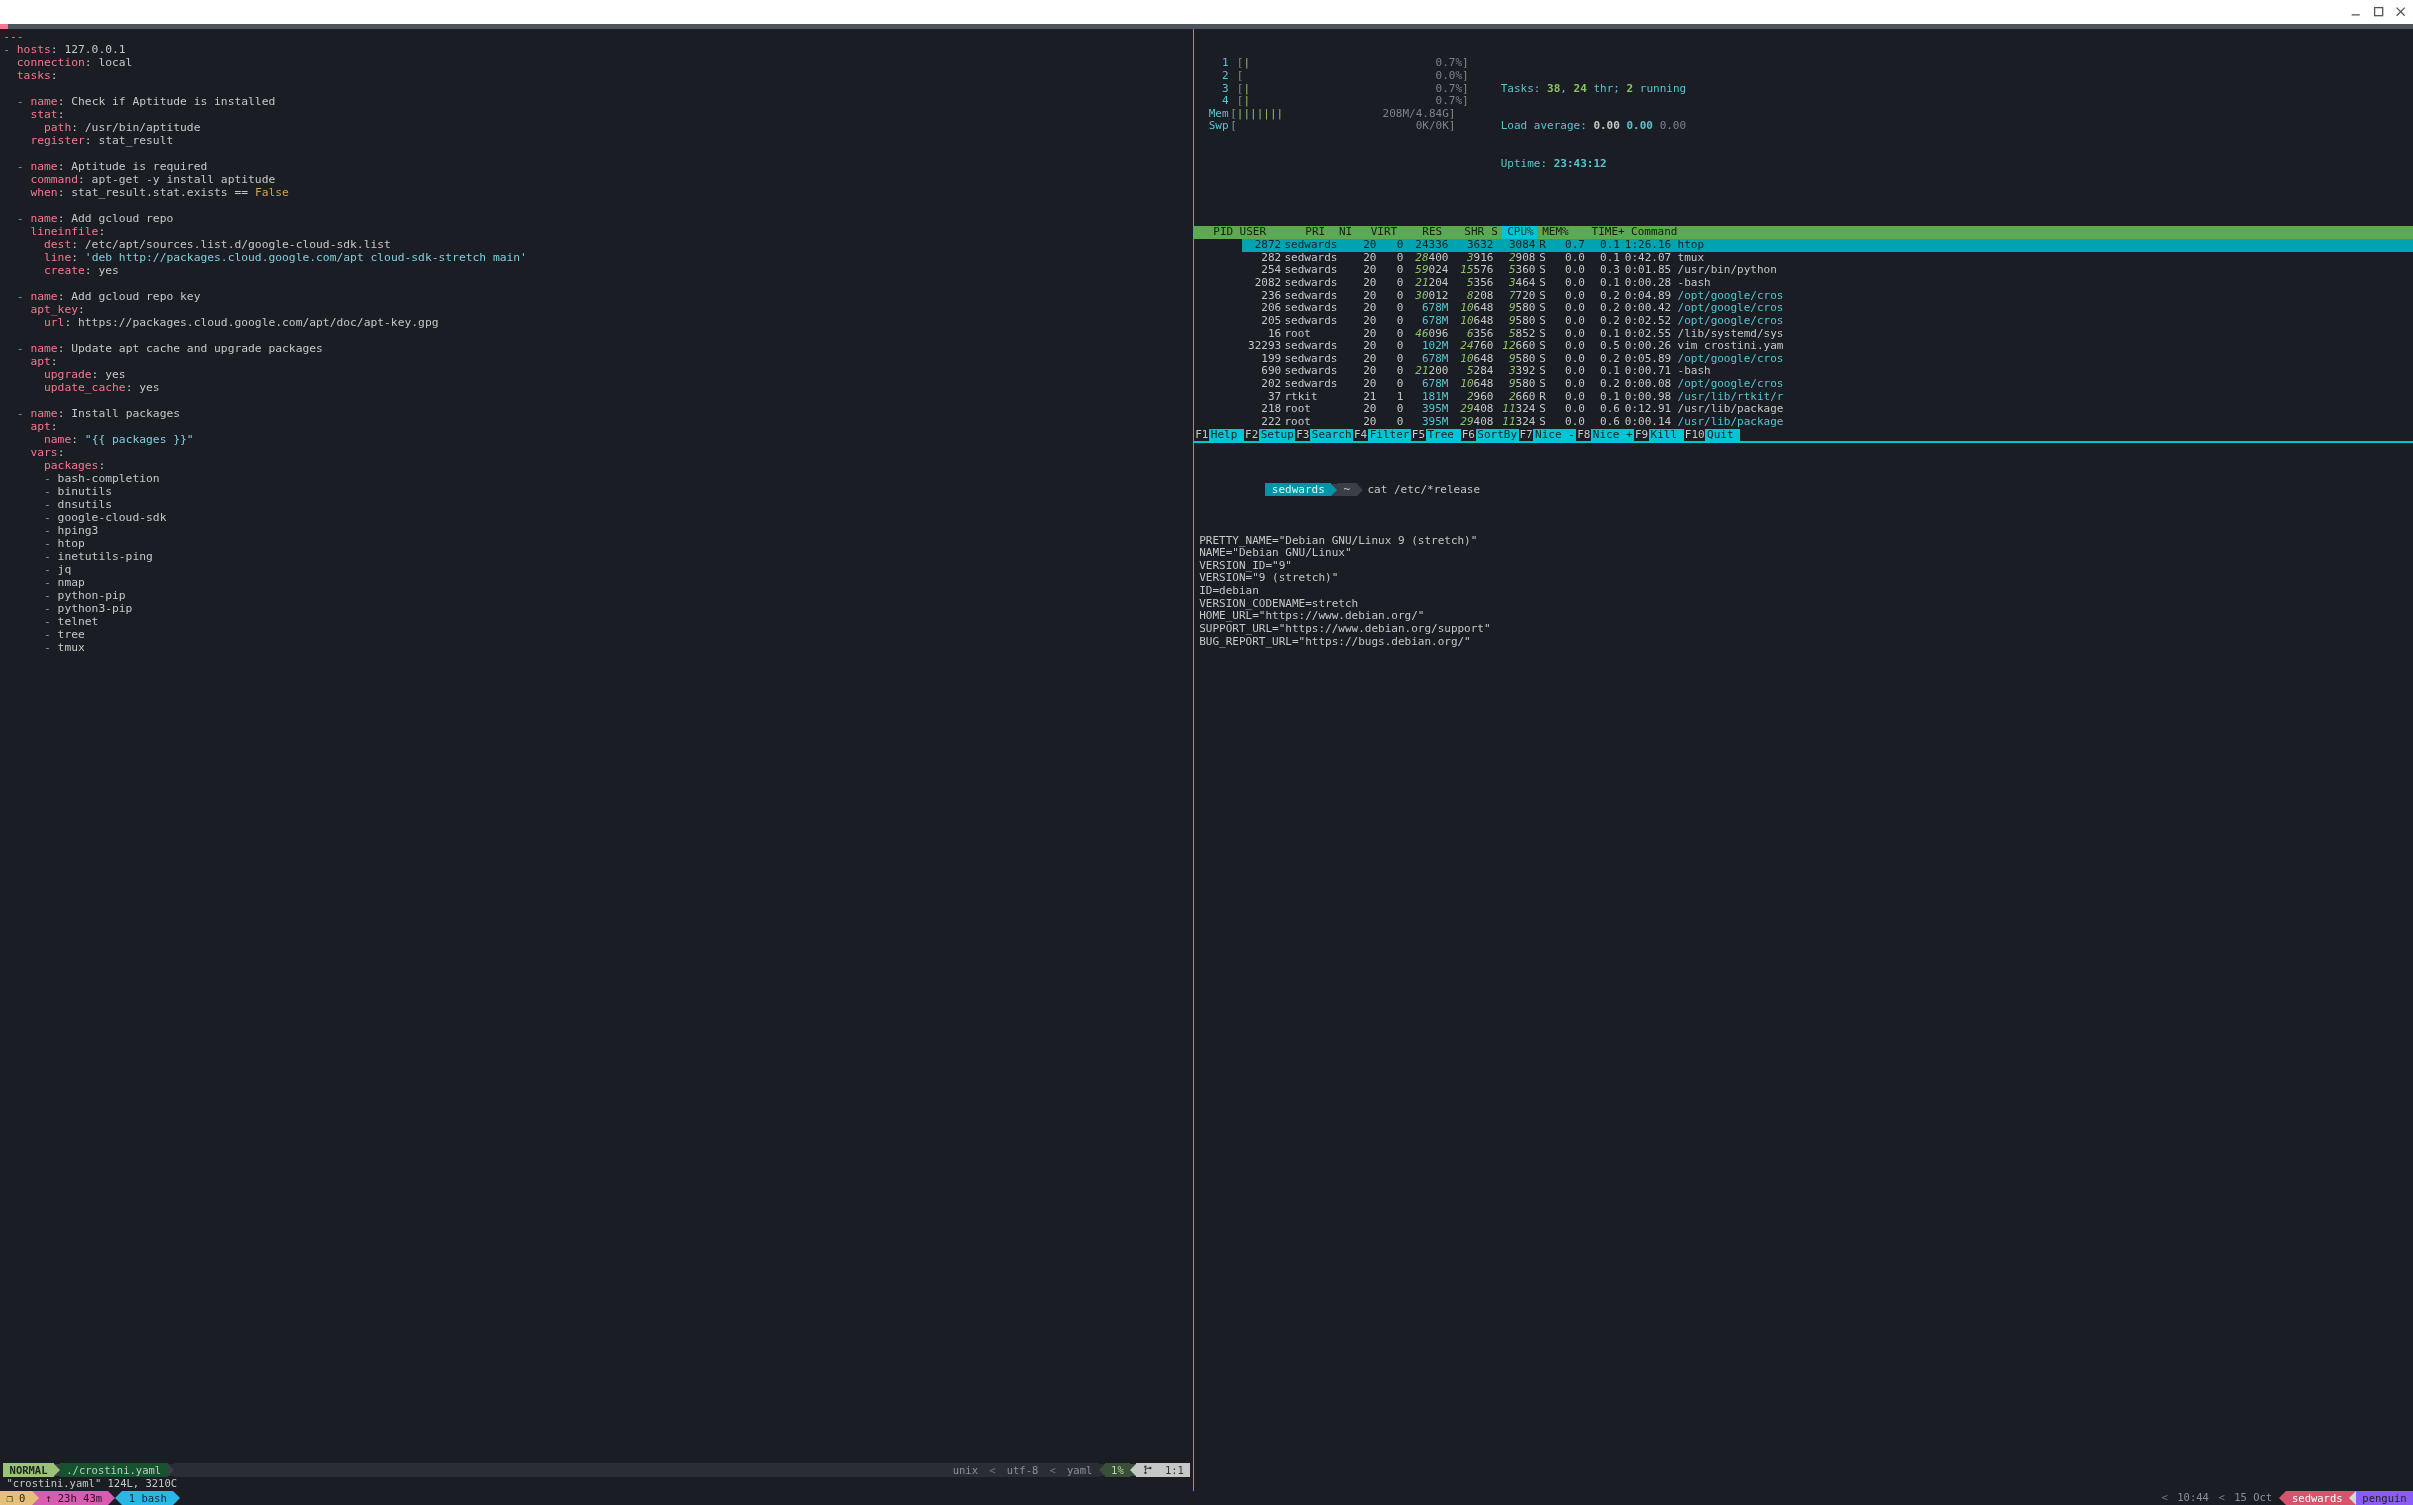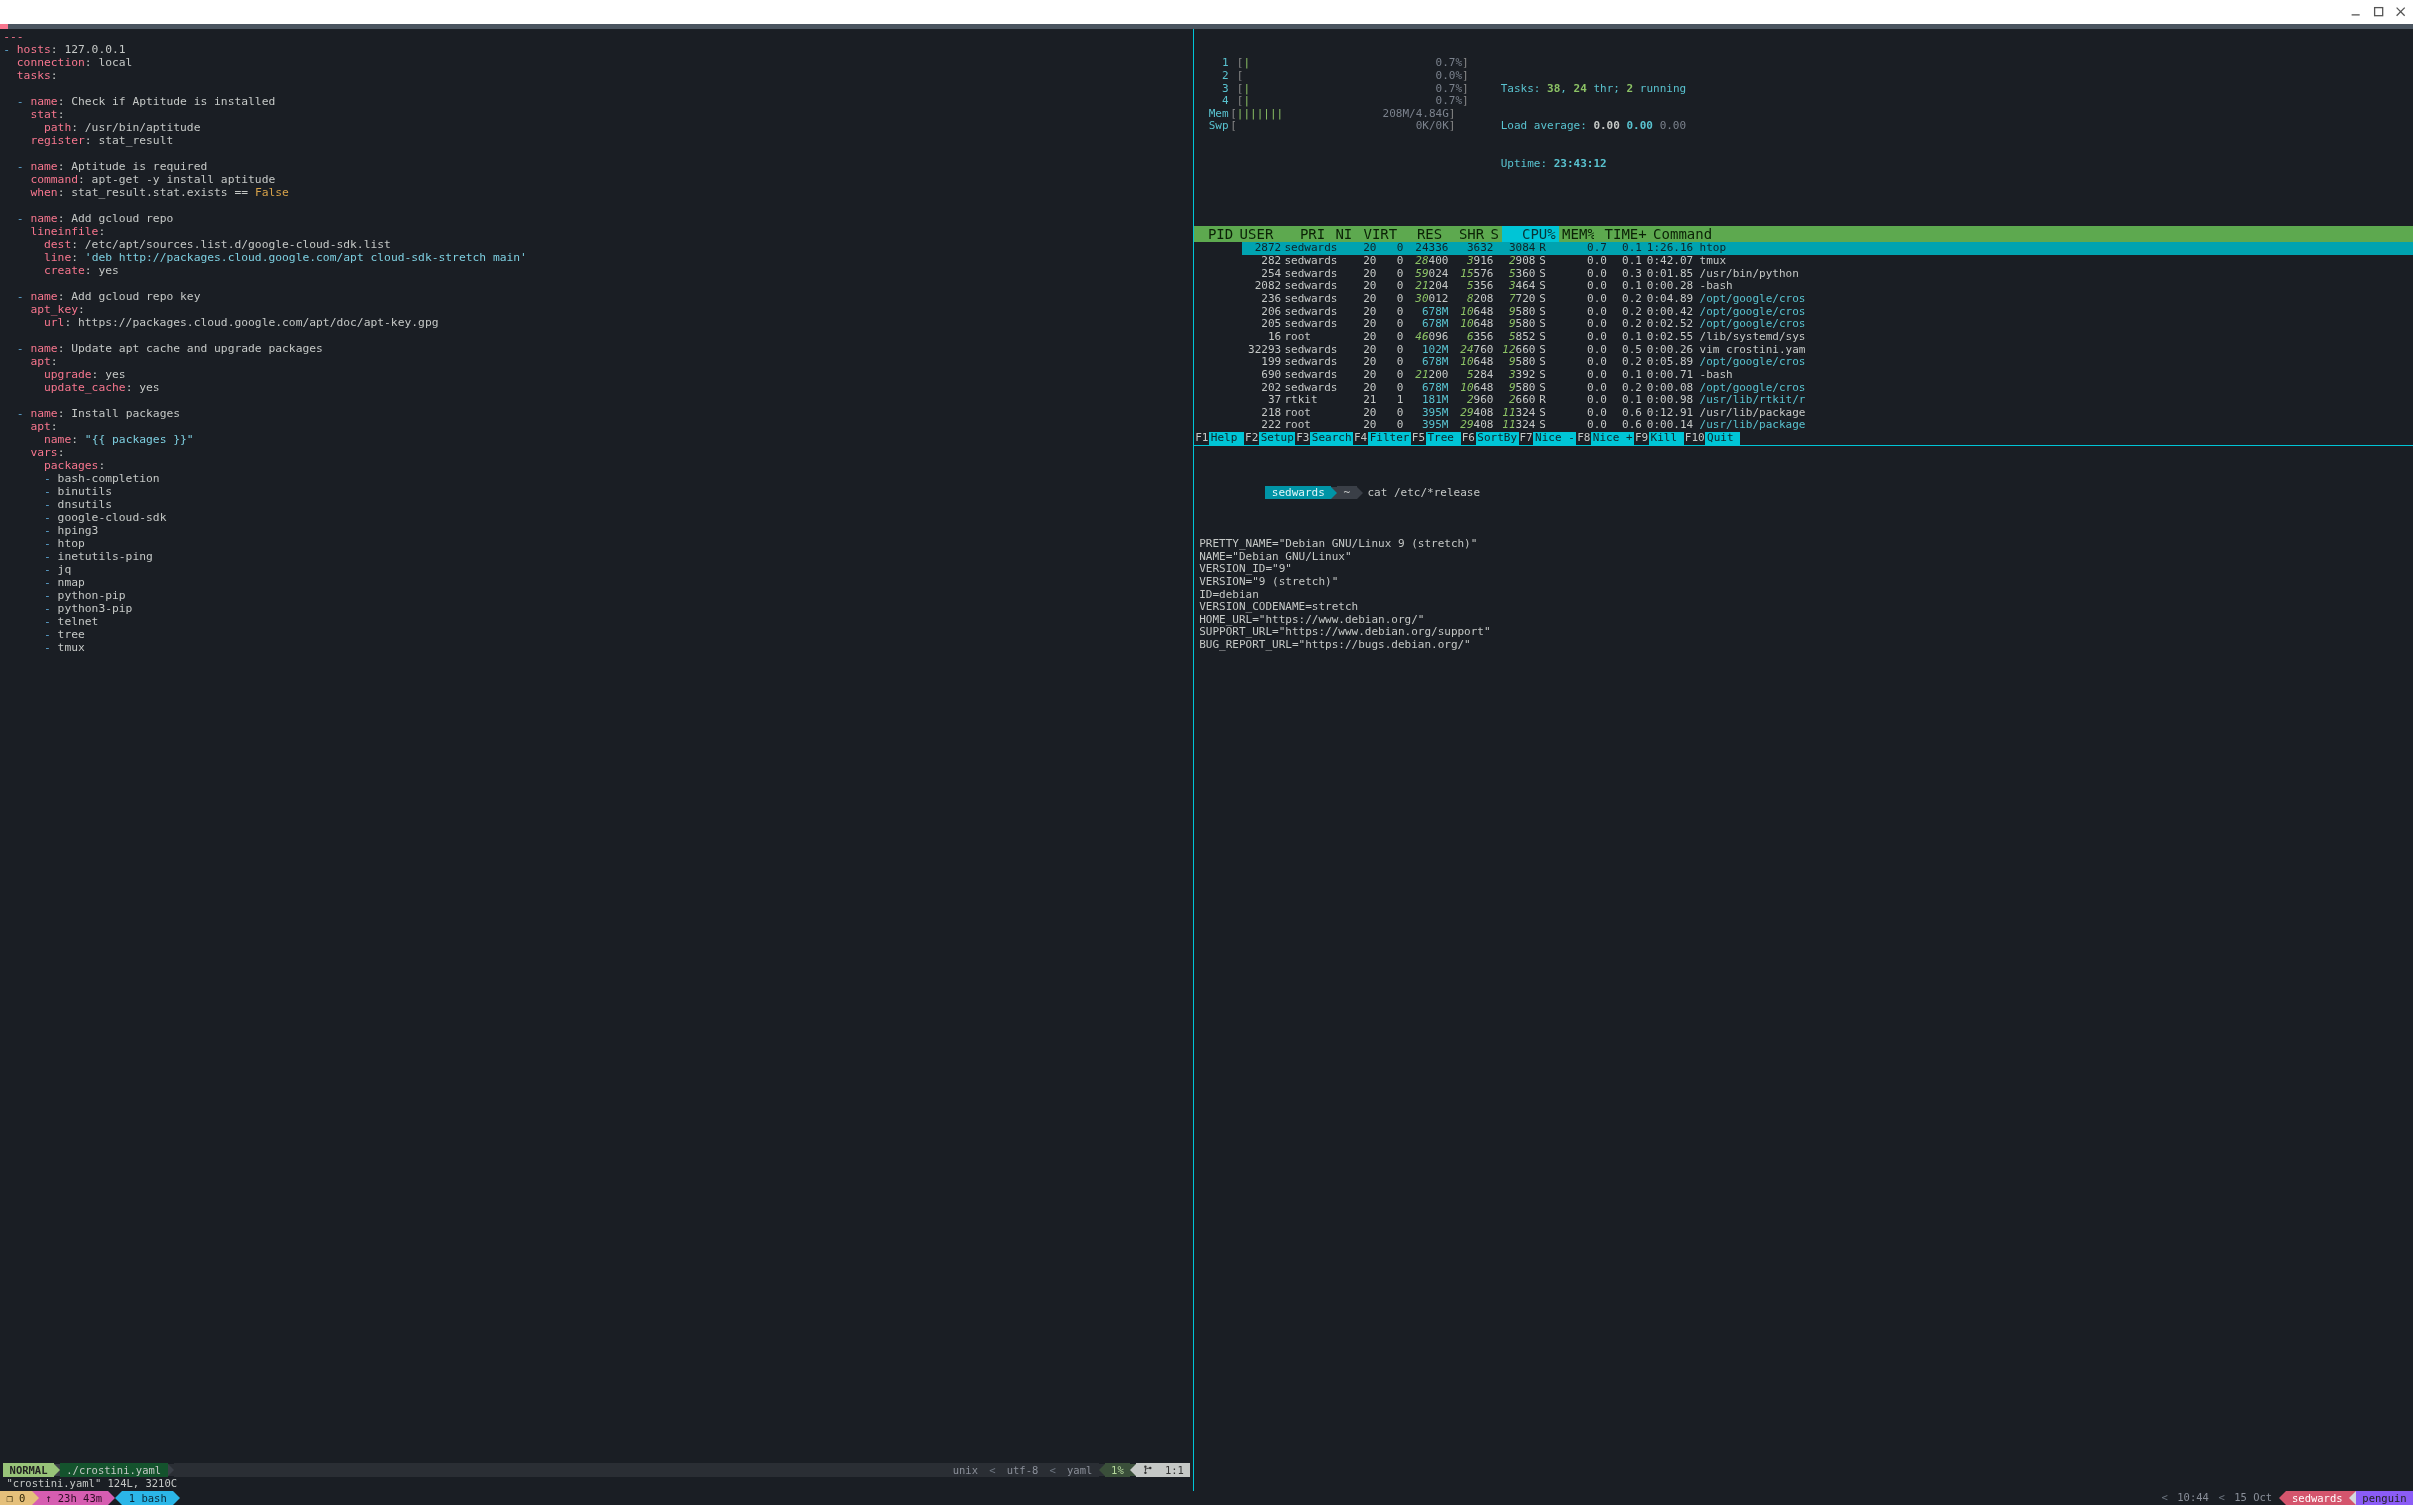--- a/index.html
+++ b/index.html
@@ -67,36 +67,36 @@
 .mlab  { color: #59c3d0; width: 31px; text-align: right; padding-right: 1.6px;}
 .mbar  { color: #888; }
 .mbarfill { color: #8cc265; }
 .mval  { color: #7b828d; }
 .sysinfo .lbl { color: #59c3d0; }
 .sysinfo .v1 { color: #8cc265; font-weight: bold; }
 .sysinfo .v2 { color: #c5c8c6; font-weight: bold; }
 .sysinfo .v3 { color: #59c3d0; font-weight: bold; }
 .sysinfo .dimv { color: #7b828d; }
 
-.proc-hdr { background: #5da94f; color: #0b2106; display: flex; font-size: 14px; margin-top: 4.8px; }
+.proc-hdr { background: #5da94f; color: #0b2106; display: flex; font-size: 11px; margin-top: 4.8px; }
 .proc-hdr .col { padding: 0 3.2px; }
 .proc-hdr .cpu { background: #00c5d6; color: #083537; }
 .proc-rows { font-size: 11px; }
 .proc-rows .row { display: flex; white-space: pre; margin-left: 48px; }
 .proc-rows .row.sel { background: #00a3b0; color: #0d2327; }
 .col { overflow: hidden; }
 .c-pid { width: 42px; text-align: right; padding-right: 3.2px;}
 .c-usr { width: 60px; }
 .c-pri { width: 32px; text-align: right; }
 .c-ni  { width: 27px; text-align: right; }
 .c-virt{ width: 45px; text-align: right; }
 .c-res { width: 45px; text-align: right; }
 .c-shr { width: 42px; text-align: right; }
 .c-s   { width: 14.5px; text-align: center; }
-.c-cpu { width: 57px; text-align: right; }
+.c-cpu { width: 35px; text-align: right; }
 .c-mem { width: 35px; text-align: right; }
 .c-time{ width: 56px; text-align: right; padding-right:4.8px;}
 .c-cmd { flex: 1; padding-left: 1.6px; white-space: pre; overflow: hidden;}
 .gprefix { color: #8cc265; font-style: italic; }
 .cprefix { color: #59c3d0; }
 .cpath   { color: #59c3d0; }
 
 .fkeys { display: flex; font-size: 11px; background: #1a1e24; }
 .fkeys .fk { display: flex; }
 .fkeys .fn { background: #1a1e24; color: #c5c8c6; padding: 0 0.8px; }

